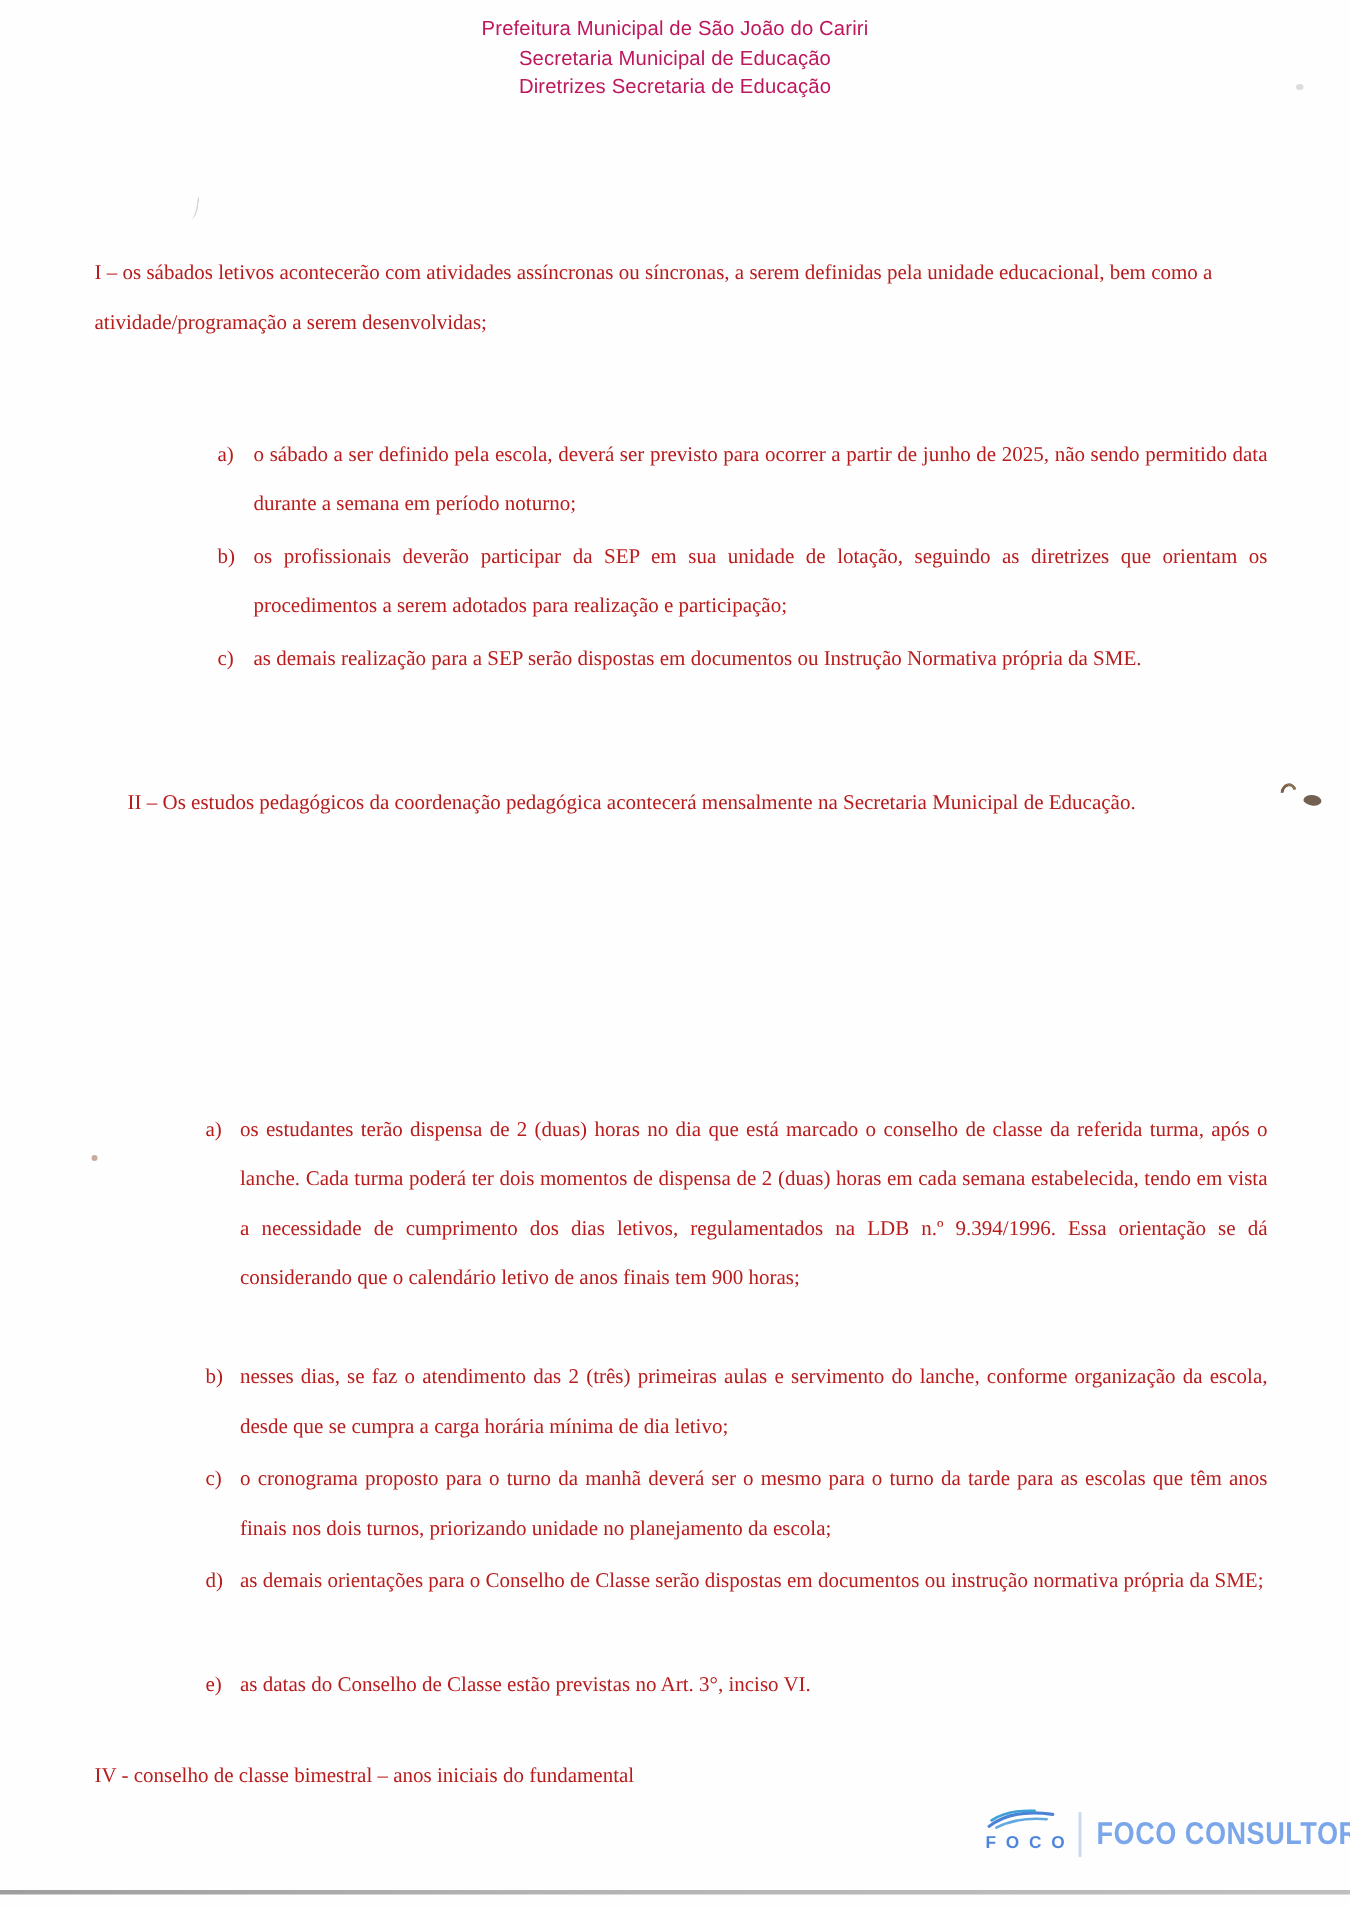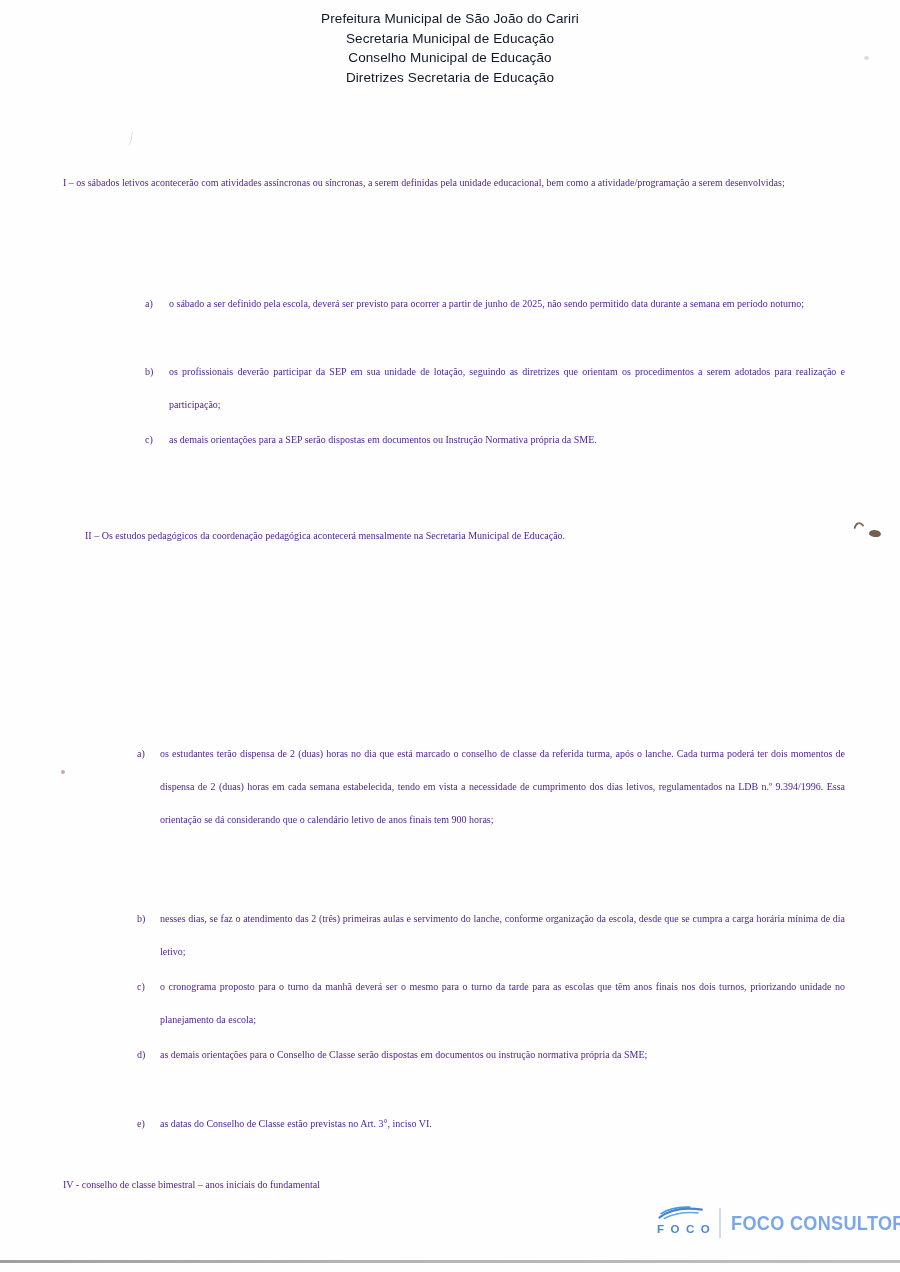--- a/index.html
+++ b/index.html
@@ -10,27 +10,27 @@
     position:relative; width:900px; height:1272px;
     background:#fefefe; overflow:hidden; margin:0 auto;
   }
 
   
   .doc-header {
     position:absolute; top:9px; left:0; width:100%;
     text-align:center;
     font-family:"Liberation Sans", sans-serif;
     font-size:13.5px; line-height:19.5px;
-    color:#0f172a; letter-spacing:.1px;
+    color:#be185d; letter-spacing:.1px;
   }
 
   
   .para, .list-item {
-    position:absolute; color:#4c1d95;
-    font-size:10px; line-height:33px;
+    position:absolute; color:#b91c1c;
+    font-size:14px; line-height:33px;
   }
   .para { left:63px; width:782px; text-align:left; }
 
   .list-item { display:flex; }
   .list-item .marker { flex:0 0 24px; }
   .list-item .item-text { flex:1; text-align:justify; }
 
   .list-I  { left:145px; right:55px; }
   .list-III{ left:137px; right:55px; }
   .list-III .marker { flex:0 0 23px; }
@@ -108,41 +108,40 @@
   }
 </style>
 </head>
 <body>
 
 <div class="page">
 
   <header class="doc-header">
     <div>Prefeitura Municipal de São João do Cariri</div>
     <div>Secretaria Municipal de Educação</div>
-    <div>Conselho Municipal de Educação</div>
     <div>Diretrizes Secretaria de Educação</div>
   </header>
 
   <span class="artifact-f"></span>
   <span class="speck"></span>
   <span class="dot-red"></span>
 
   <p class="para pos-I">I – os sábados letivos acontecerão com atividades assíncronas ou síncronas, a serem definidas pela unidade educacional, bem como a atividade/programação a serem desenvolvidas;</p>
 
   <div class="list-item list-I pos-Ia">
     <span class="marker">a)</span>
     <span class="item-text">o sábado a ser definido pela escola, deverá ser previsto para ocorrer a partir de junho de 2025, não sendo permitido data durante a semana em período noturno;</span>
   </div>
   <div class="list-item list-I pos-Ib">
     <span class="marker">b)</span>
     <span class="item-text">os profissionais deverão participar da SEP em sua unidade de lotação, seguindo as diretrizes que orientam os procedimentos a serem adotados para realização e participação;</span>
   </div>
   <div class="list-item list-I pos-Ic">
     <span class="marker">c)</span>
-    <span class="item-text">as demais orientações para a SEP serão dispostas em documentos ou Instrução Normativa própria da SME.</span>
+    <span class="item-text">as demais realização para a SEP serão dispostas em documentos ou Instrução Normativa própria da SME.</span>
   </div>
 
   <p class="para pos-II">II – Os estudos pedagógicos da coordenação pedagógica acontecerá mensalmente na Secretaria Municipal de Educação.</p>
 
   <span class="pen-c"></span>
   <span class="pen-dot"></span>
 
 
   <div class="list-item list-III pos-IIIa">
     <span class="marker">a)</span>

